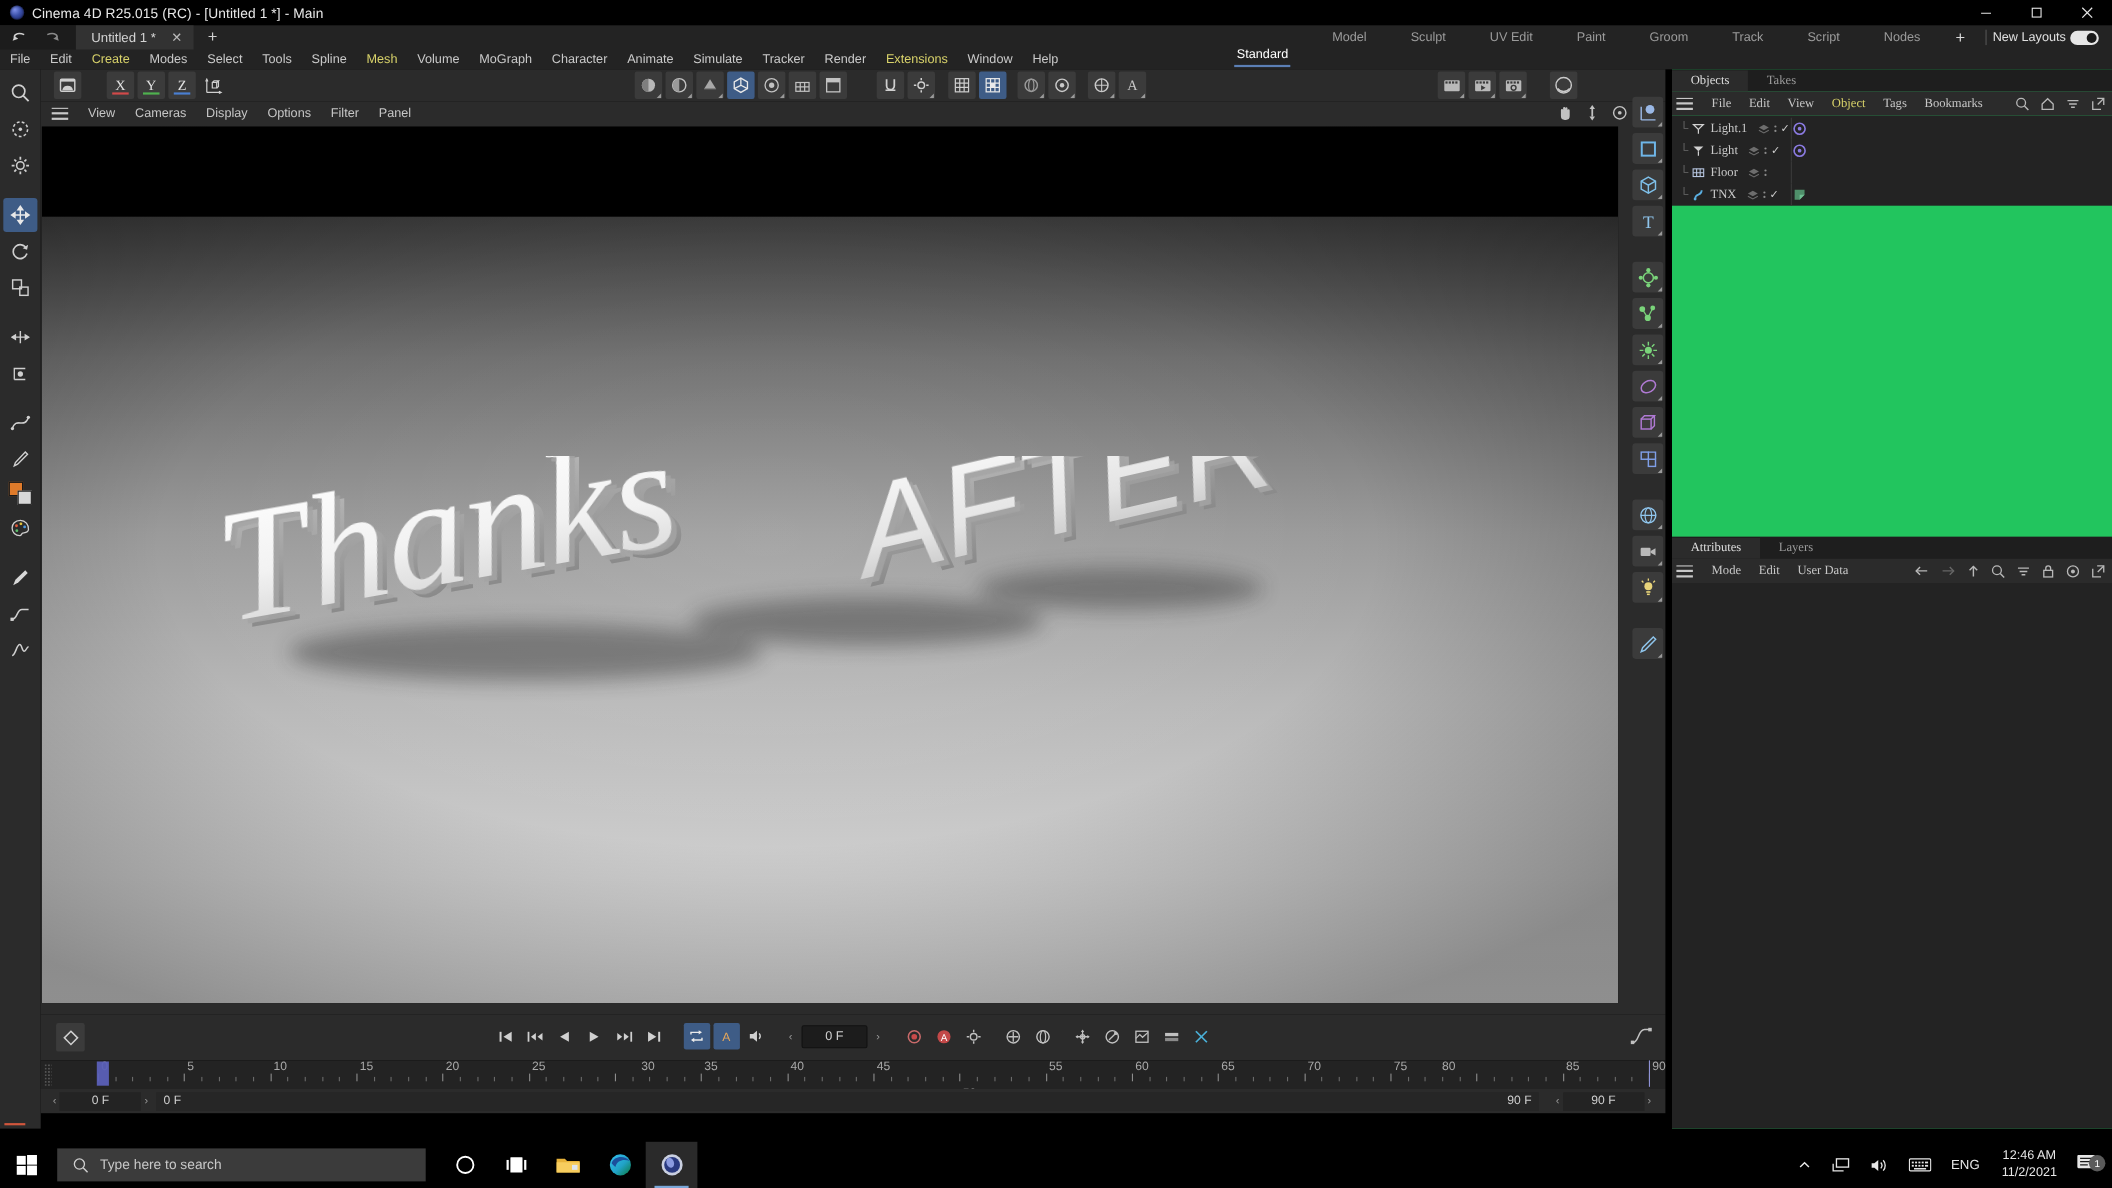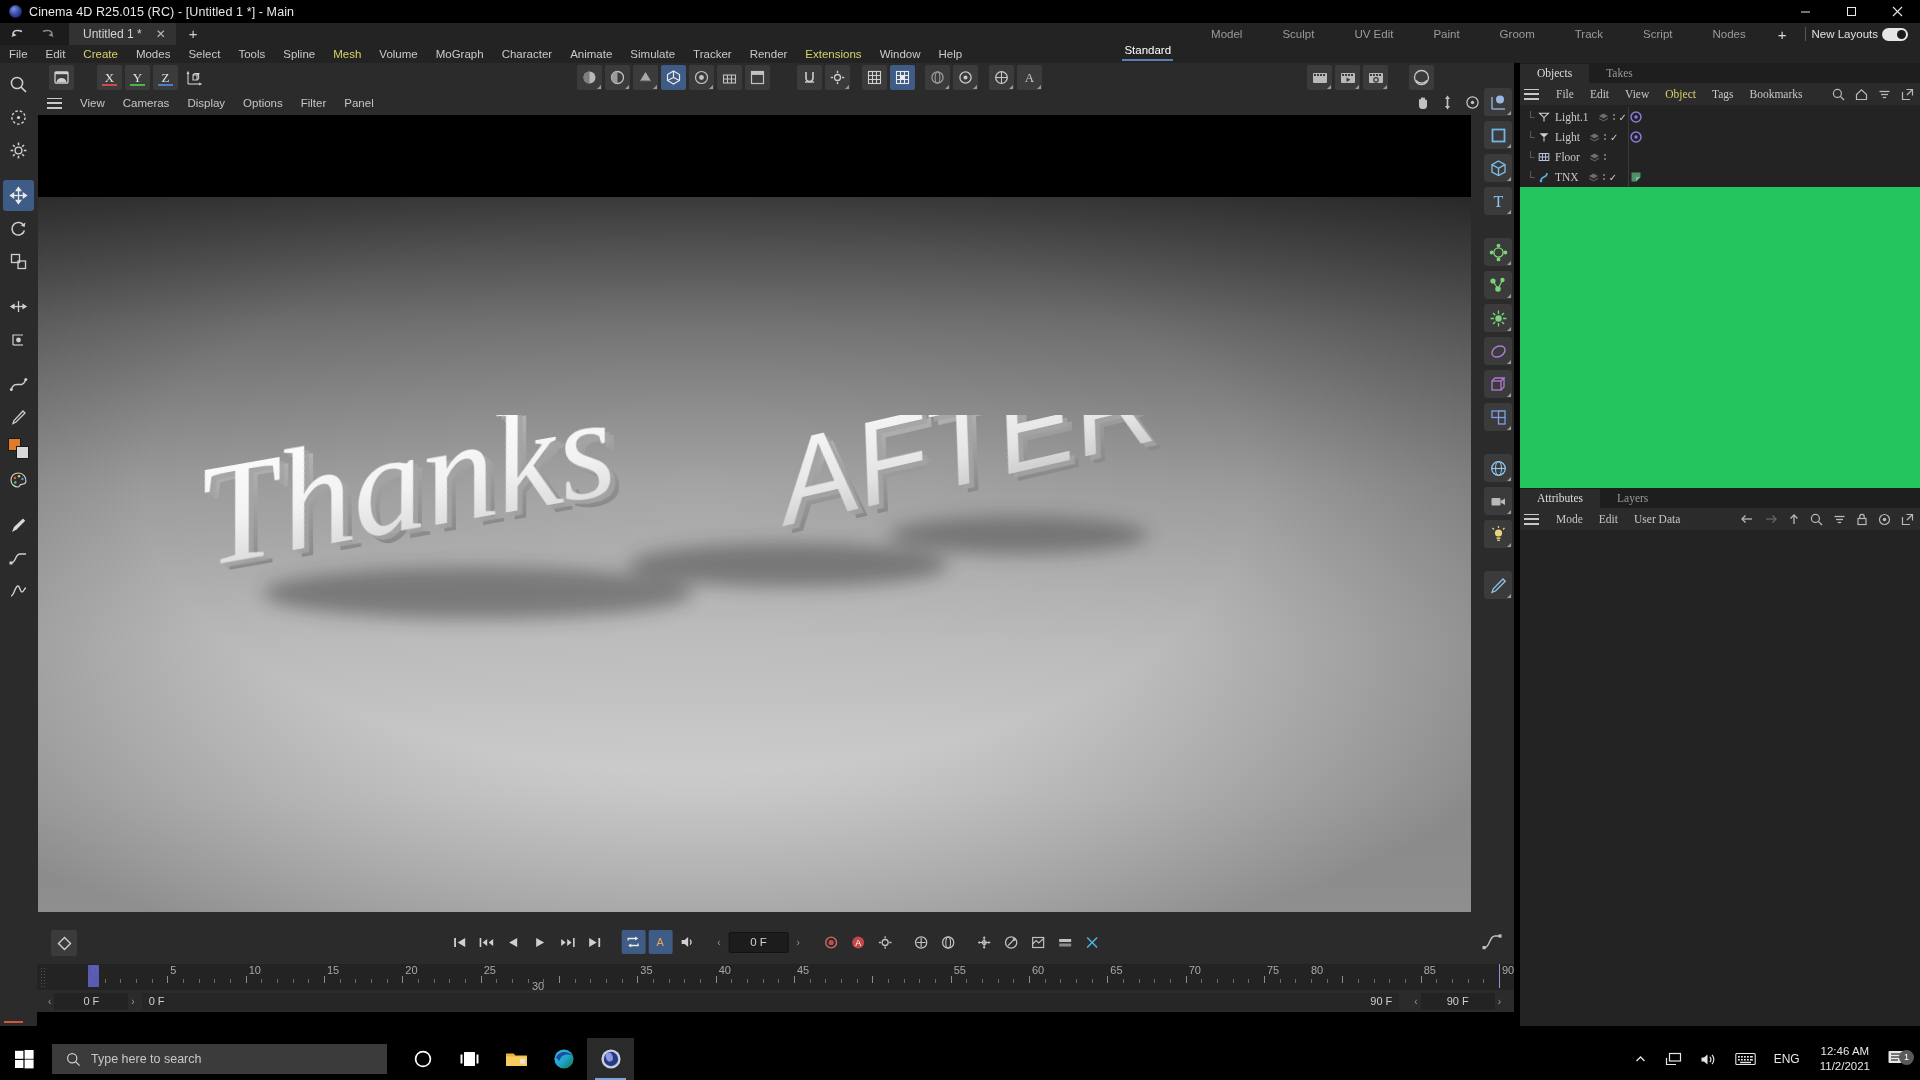--- a/index.html
+++ b/index.html
@@ -1306,21 +1306,21 @@
         <div class="rtick" style="left: 1415px;"></div>
         <div class="rtick" style="left: 1430.67px;"></div>
         <div class="rtick" style="left: 1446.33px;"></div>
         <div class="rtick maj" style="left: 1462px;"></div>
         <div class="rlabel" style="left: 55px;">0</div>
         <div class="rlabel" style="left: 133.333px;">5</div>
         <div class="rlabel" style="left: 211.667px;">10</div>
         <div class="rlabel" style="left: 290px;">15</div>
         <div class="rlabel" style="left: 368.333px;">20</div>
         <div class="rlabel" style="left: 446.667px;">25</div>
-        <div class="rlabel" style="left: 495px; margin-top: 16px;">30</div>
+        <div class="rlabel" style="left: 546px;">30</div>
         <div class="rlabel" style="left: 603.333px;">35</div>
         <div class="rlabel" style="left: 681.667px;">40</div>
         <div class="rlabel" style="left: 760px;">45</div>
         <div class="rlabel" style="left: 838.333px; margin-top: 24px;">50</div>
         <div class="rlabel" style="left: 916.667px;">55</div>
         <div class="rlabel" style="left: 995px;">60</div>
         <div class="rlabel" style="left: 1073.33px;">65</div>
         <div class="rlabel" style="left: 1151.67px;">70</div>
         <div class="rlabel" style="left: 1230px;">75</div>
         <div class="rlabel" style="left: 1274px;">80</div>

